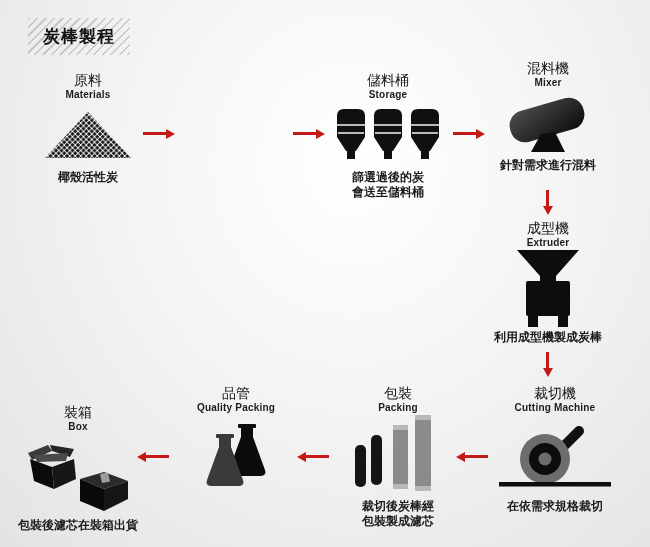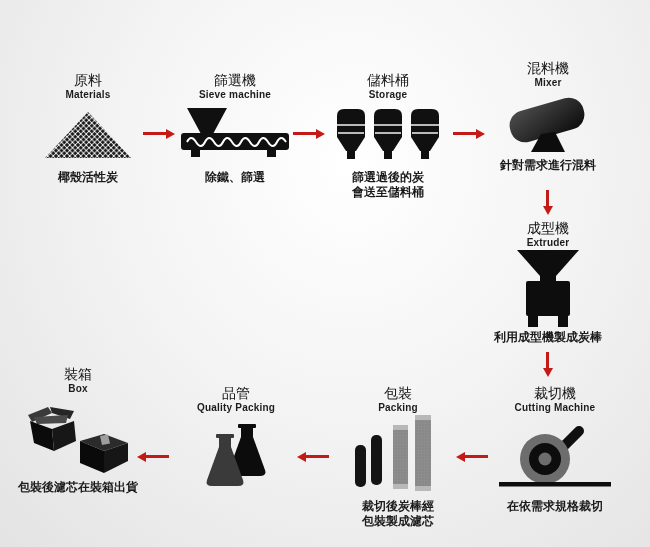--- a/index.html
+++ b/index.html
@@ -43,44 +43,33 @@
   .arrow-d{ position:absolute; width:3px; height:16px; background:var(--red); }
   .arrow-d::after{ content:""; position:absolute; top:100%; left:50%; transform:translateX(-50%);
     border-top:9px solid var(--red); border-left:5px solid transparent; border-right:5px solid transparent; }
   svg{ display:block; }
 </style>
 </head>
 <body>
 
 <div id="stage">
 
+  <div class="title-badge">
+    <span>炭棒製程</span>
+  </div>
 
   <div class="step row-top" style="left:13px; top:72px;">
     <div class="step-title">原料</div>
     <div class="step-subtitle">Materials</div>
     <div class="icon-box">
       <div class="pile"></div>
     </div>
     <div class="step-caption">椰殼活性炭</div>
   </div>
 
-  <div class="step row-top" style="left:160px; top:72px;">
-    <div class="step-title">篩選機</div>
-    <div class="step-subtitle">Sieve machine</div>
-    <div class="icon-box">
-      <svg width="108" height="54" viewBox="0 0 108 54">
-        <path d="M6,0 H46 L32,26 H20 Z" fill="#101010"></path>
-        <rect x="0" y="25" width="108" height="17" rx="3" fill="#101010"></rect>
-        <path d="M6,34 q4,-8 9,0 t9,0 t9,0 t9,0 t9,0 t9,0 t9,0 t9,0 t9,0 t9,0 t9,0" stroke="#ffffff" stroke-width="2" fill="none"></path>
-        <rect x="10" y="42" width="9" height="7" fill="#101010"></rect>
-        <rect x="86" y="42" width="9" height="7" fill="#101010"></rect>
-      </svg>
-    </div>
-    <div class="step-caption">除鐵、篩選</div>
-  </div>
 
   <div class="step row-top" style="left:313px; top:72px;">
     <div class="step-title">儲料桶</div>
     <div class="step-subtitle">Storage</div>
     <div class="icon-box">
       <svg width="104" height="52" viewBox="0 0 104 52">
         <g>
           <path d="M1,7 Q1,0 8,0 H22 Q29,0 29,7 V28 L20,42 H10 L1,28 Z" fill="#101010"></path>
           <rect x="11" y="42" width="8" height="8" fill="#101010"></rect>
           <path d="M1,16 H29 M2,24 H28" stroke="#f2f2f2" stroke-width="1.6" fill="none"></path>
@@ -193,21 +182,21 @@
         </g>
         <g fill="#3a3a3a">
           <rect x="26" y="10" width="18" height="4" rx="1"></rect>
           <rect x="29" y="13" width="12" height="12"></rect>
           <path d="M29,23 L41,23 L53,56 Q55,62 48,62 L22,62 Q15,62 17,56 Z"></path>
         </g>
       </svg>
     </div>
   </div>
 
-  <div class="step row-bottom" style="left:3px; top:366px;text-align:center;">
+  <div class="step row-bottom" style="left:3px; top:404px;text-align:center;">
     <div class="step-title">裝箱</div>
     <div class="step-subtitle">Box</div>
     <div class="icon-box">
       <svg width="112" height="76" viewBox="0 0 112 76">
 
         <polygon points="6,16 26,8 30,14 10,23" fill="#3a3a3a"></polygon>
         <polygon points="28,8 52,12 48,20 30,14" fill="#262626"></polygon>
         <polygon points="12,18 46,16 44,24 15,25" fill="#4a4a4a"></polygon>
         <polygon points="8,22 30,30 32,52 12,44" fill="#0b0b0b"></polygon>
         <polygon points="30,30 52,22 54,42 32,52" fill="#171717"></polygon>

